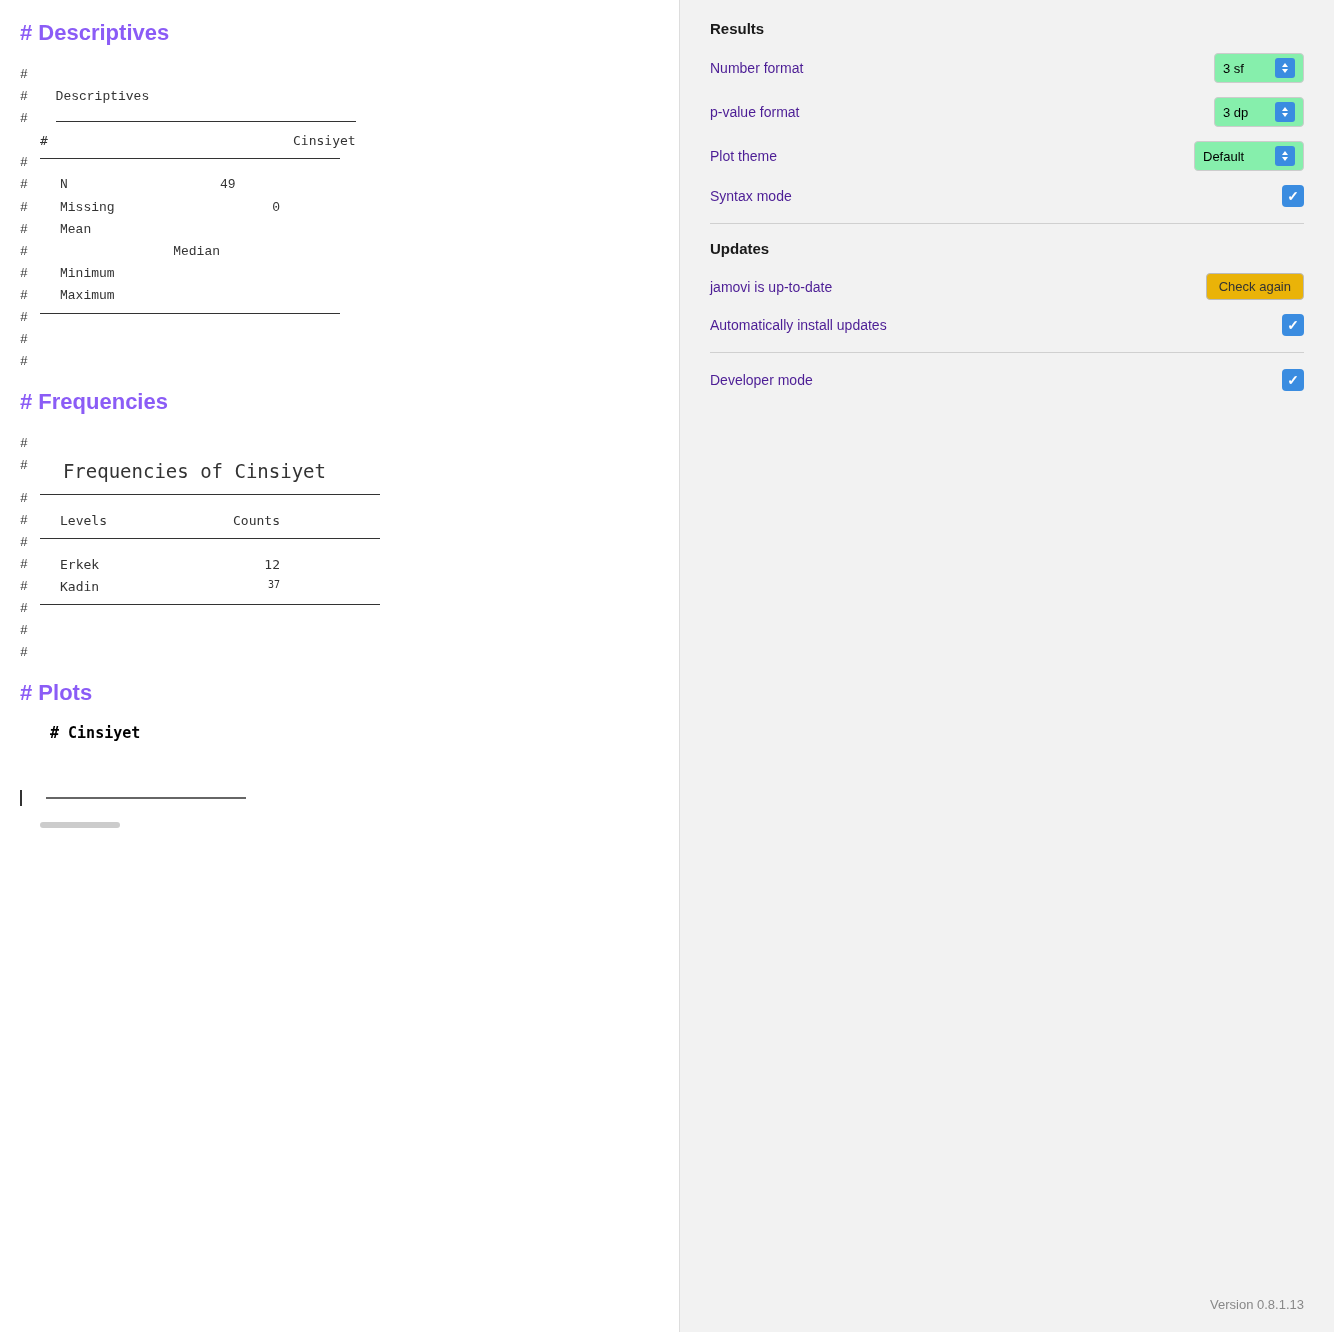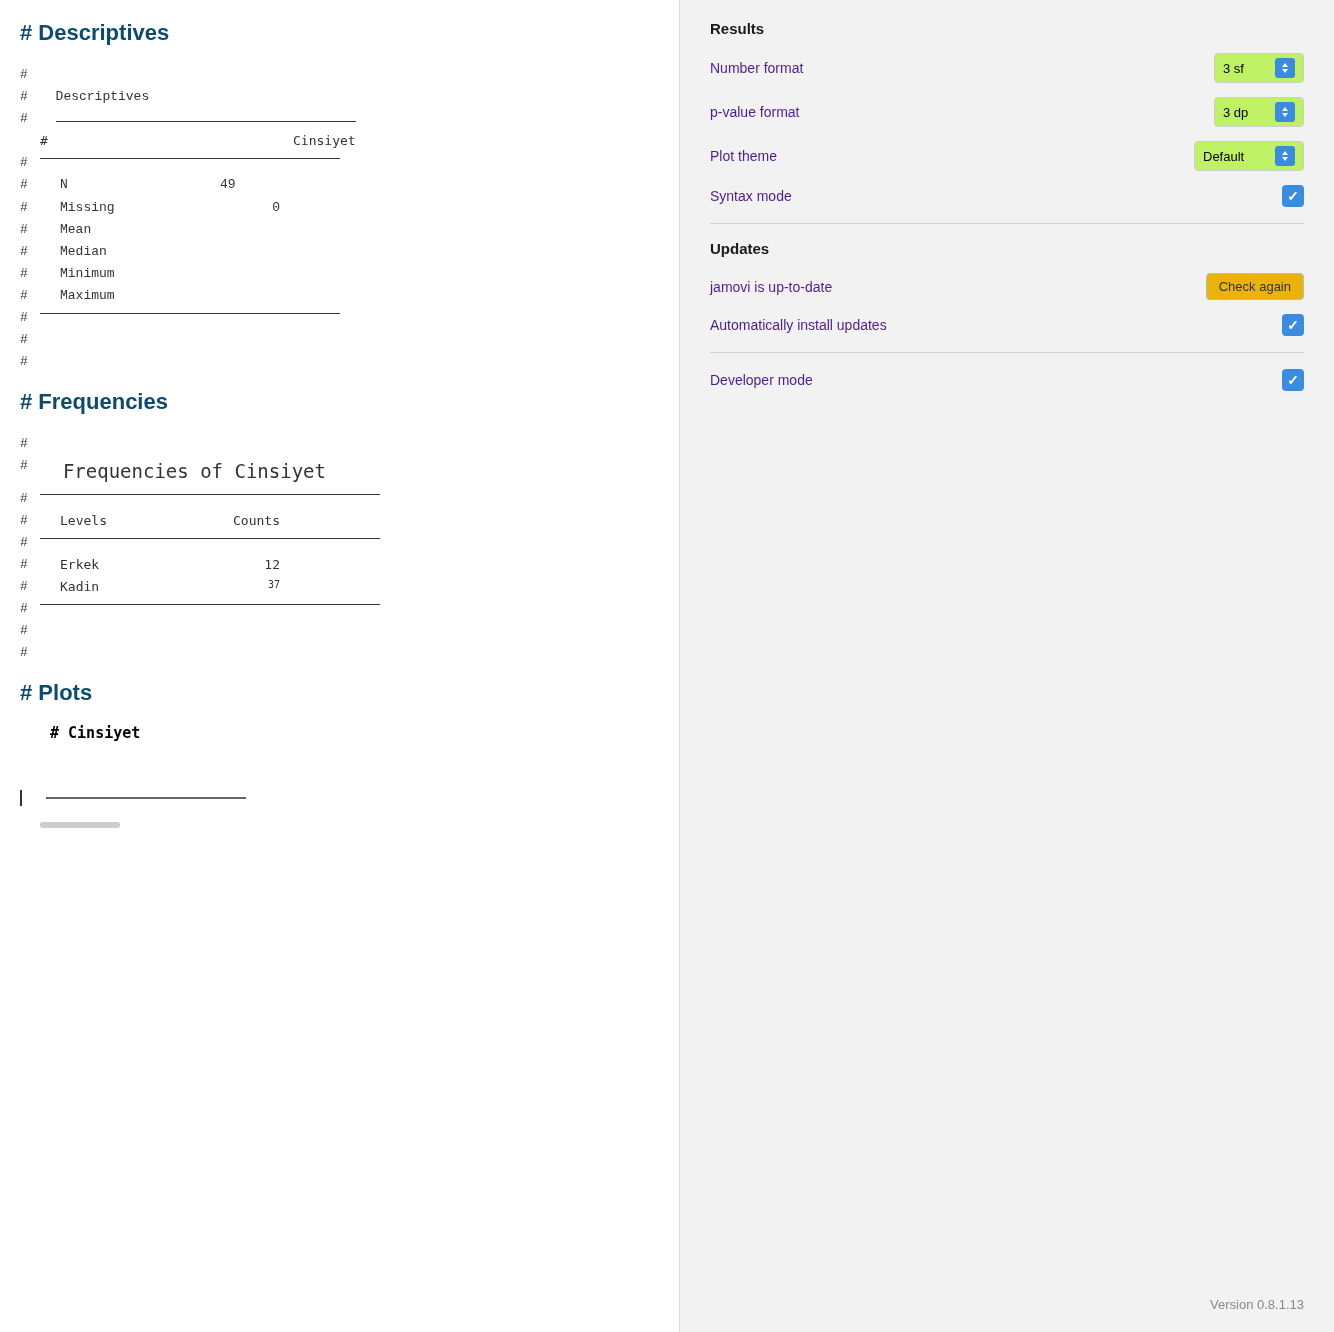--- a/index.html
+++ b/index.html
@@ -20,21 +20,21 @@
       background: #ffffff;
       overflow-y: auto;
       padding: 20px 30px 20px 20px;
       border-right: 1px solid #ddd;
       font-family: "Menlo", "Monaco", "Courier New", monospace;
     }
 
     .section-heading {
       font-size: 22px;
       font-weight: bold;
-      color: #0c4a6e;
+      color: #8b5cf6;
       font-family: -apple-system, BlinkMacSystemFont, "Helvetica Neue", Arial, sans-serif;
       margin-bottom: 18px;
     }
 
     .code-block {
       font-family: "Menlo", "Monaco", "Courier New", monospace;
       font-size: 13px;
       color: #333;
       margin-bottom: 20px;
       white-space: pre;
@@ -67,21 +67,21 @@
     }
 
     .settings-label {
       font-size: 14px;
       color: #4c1d95;
     }
 
     .settings-select {
       display: flex;
       align-items: center;
-      background: #bef264;
+      background: #86efac;
       border: 1px solid #ccc;
       border-radius: 4px;
       padding: 4px 8px;
       font-size: 13px;
       min-width: 90px;
       justify-content: space-between;
     }
 
     .select-arrow {
       display: inline-flex;
@@ -222,21 +222,21 @@
       </div>
     <div class="hash-row">
         <span class="hash-sym">#</span>
         <span style="display:inline-block;width:20px;"></span>
         <span style="display:inline-block;width:160px;">Mean</span>
         <span style="display:inline-block;width:60px;text-align:right;"></span>
       </div>
     <div class="hash-row">
         <span class="hash-sym">#</span>
         <span style="display:inline-block;width:20px;"></span>
-        <span style="display:inline-block;width:160px;">Median</span>
+        <span style="display:inline-block;width:160px;text-align:right;">Median</span>
         <span style="display:inline-block;width:60px;text-align:right;"></span>
       </div>
     <div class="hash-row">
         <span class="hash-sym">#</span>
         <span style="display:inline-block;width:20px;"></span>
         <span style="display:inline-block;width:160px;">Minimum</span>
         <span style="display:inline-block;width:60px;text-align:right;"></span>
       </div>
     <div class="hash-row">
         <span class="hash-sym">#</span>

